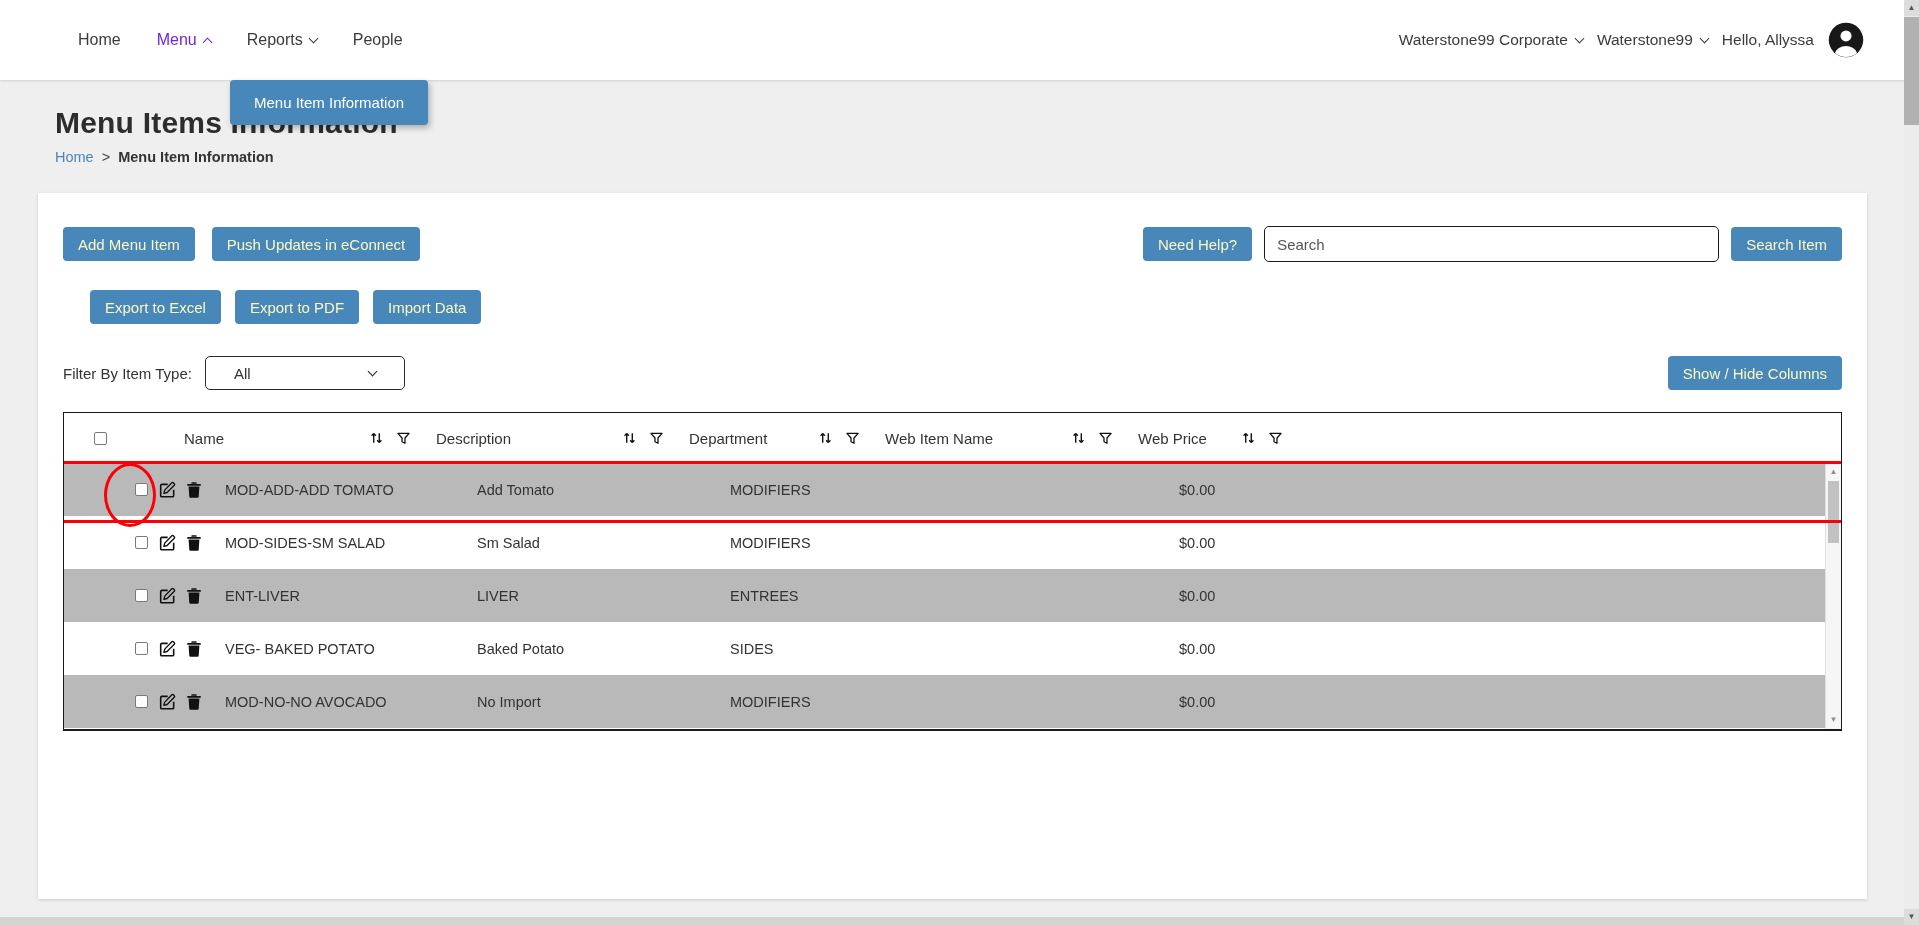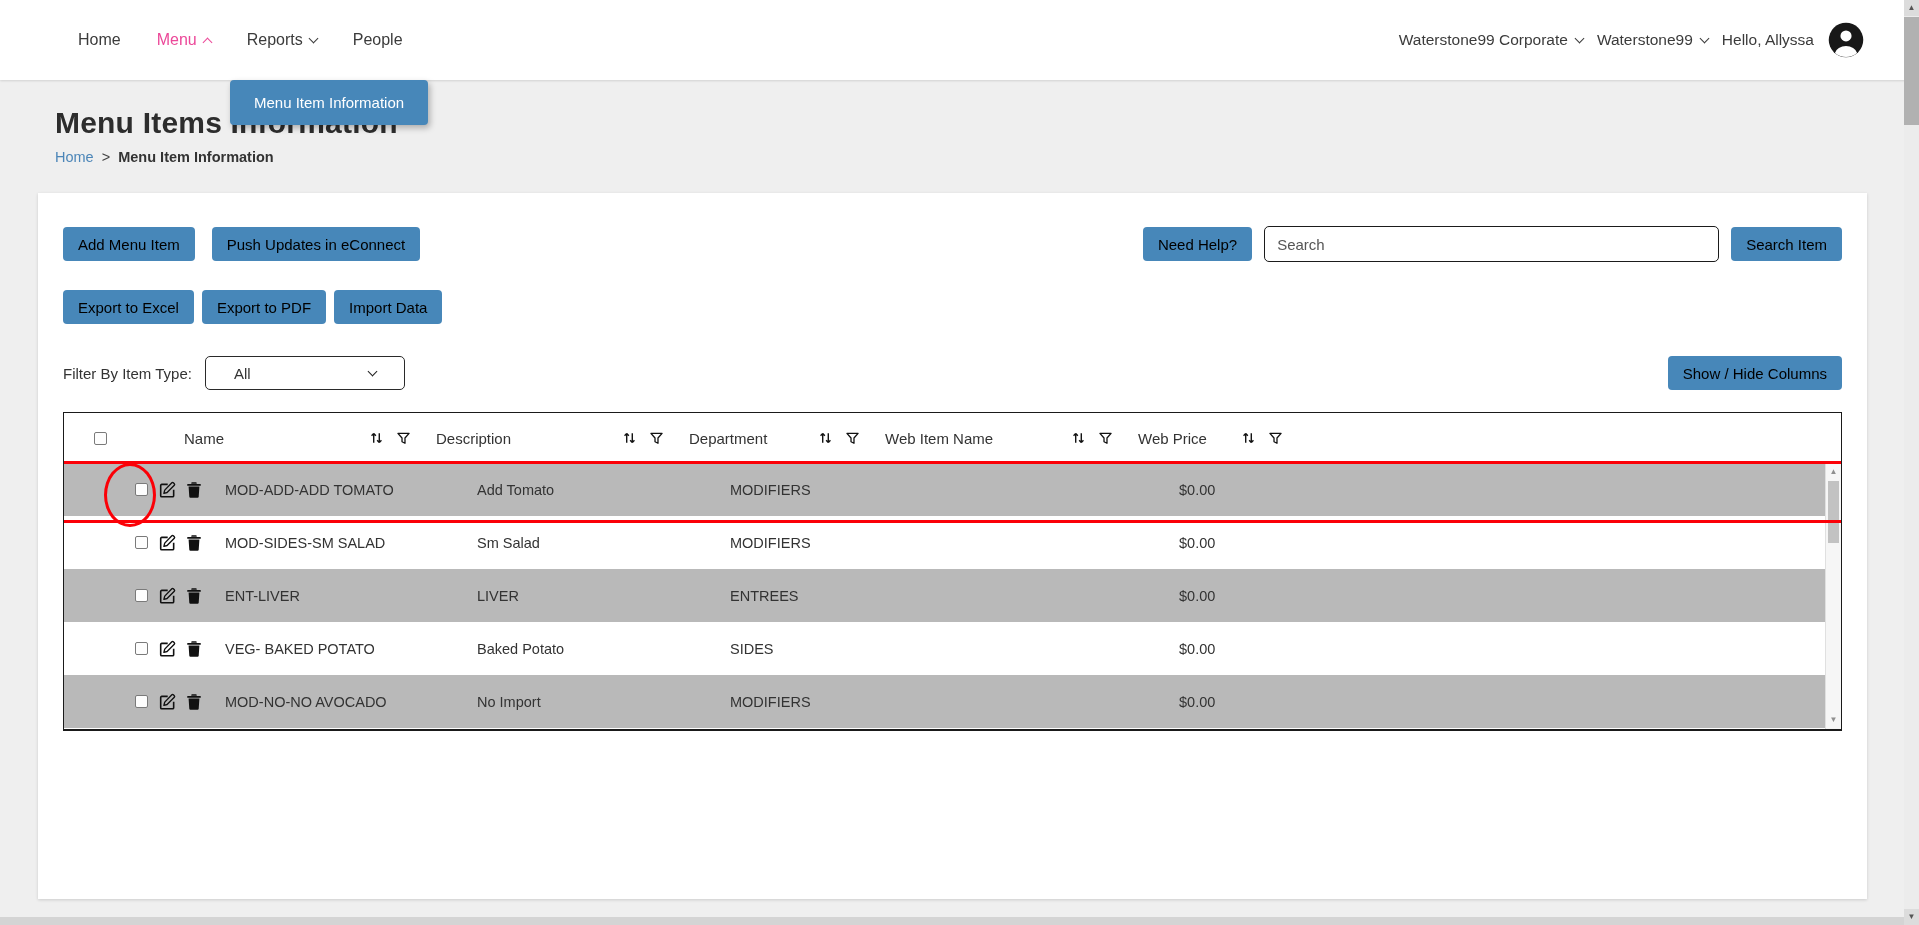--- a/index.html
+++ b/index.html
@@ -11,21 +11,21 @@
     position:relative;
   }
   
   .navbar{
     height:80px; background:#fff; display:flex; align-items:center;
     padding-left:38px; box-shadow:0 1px 2px rgba(0,0,0,.12); position:relative; z-index:5;
   }
   .logo{ width:118px; height:78px; position:relative; flex:0 0 auto; cursor:pointer;}
   .nav-items{ display:flex; gap:36px; margin-left:40px; font-size:16px; align-items:center;}
   .nav-link{ color:#3b3b3b; display:flex; align-items:center; gap:7px; cursor:pointer;}
-  .nav-link.active{ color:#ec4899; }
+  .nav-link.active{ color:#6d28d9; }
   .chev{ display:inline-block; width:7px; height:7px;
     border-right:1.6px solid currentColor; border-bottom:1.6px solid currentColor; }
   .chev.down{ transform:rotate(45deg); margin-top:-3px;}
   .chev.up{ transform:rotate(-135deg); margin-top:4px;}
   .nav-right{ margin-left:auto; display:flex; align-items:center; gap:14px;
     padding-right:55px; font-size:15.5px; color:#3b3b3b;}
   .acct{ display:flex; align-items:center; gap:8px; cursor:pointer;}
   .avatar{ width:36px; height:36px; flex:0 0 auto; cursor:pointer;}
   
   .dropdown{
@@ -39,32 +39,32 @@
   .breadcrumb{ margin:9px 0 0 55px; font-size:14.5px;}
   .breadcrumb .home{ color:#4c86b8; text-decoration:none; cursor:pointer;}
   .breadcrumb .sep{ color:#444; margin:0 4px;}
   .breadcrumb .current{ font-weight:bold; color:#333;}
   
   .card{
     margin:28px 52px 0 38px; background:#fff; height:706px; padding:25px;
     box-shadow:0 1px 3px rgba(0,0,0,.15); position:relative;
   }
   .btn{
-    background:#4787b9; color:#000000; border:none; border-radius:4px;
+    background:#4787b9; color:#fef9c3; border:none; border-radius:4px;
     font-size:15px; font-family:inherit; padding:0 15px; height:34px; cursor:pointer; white-space:nowrap;
   }
   .row1{ display:flex; justify-content:space-between; align-items:center; margin-top:8px;}
   .grp{ display:flex; gap:17px; align-items:center;}
   .grp.tight{ gap:12px;}
   .search-input{
     width:455px; height:36px; border:1.5px solid #1b1b1b; border-radius:5px;
     font-size:15px; font-family:inherit; padding:0 12px; color:#7f1d1d;
   }
   .search-input::placeholder{ color:#555;}
-  .row2{ margin-top:28px; display:flex; gap:8px;}
+  .row2{ margin-top:28px; display:flex; gap:14px;margin-left:27px;}
   .filter-row{ margin-top:32px; display:flex; align-items:center; justify-content:space-between;}
   .filter-left{ display:flex; align-items:center; gap:13px; font-size:15px;}
   .sel{
     border:1.5px solid #2a2a2a; border-radius:5px; height:34px; background:#fff;
     display:flex; align-items:center; justify-content:space-between;
     padding:0 28px; font-size:15px; cursor:pointer;
   }
   .sel .chev{ color:#222;}
   .sel.w-all{ width:200px;}
   .sel.w-ipp{ width:80px; height:32px;}

